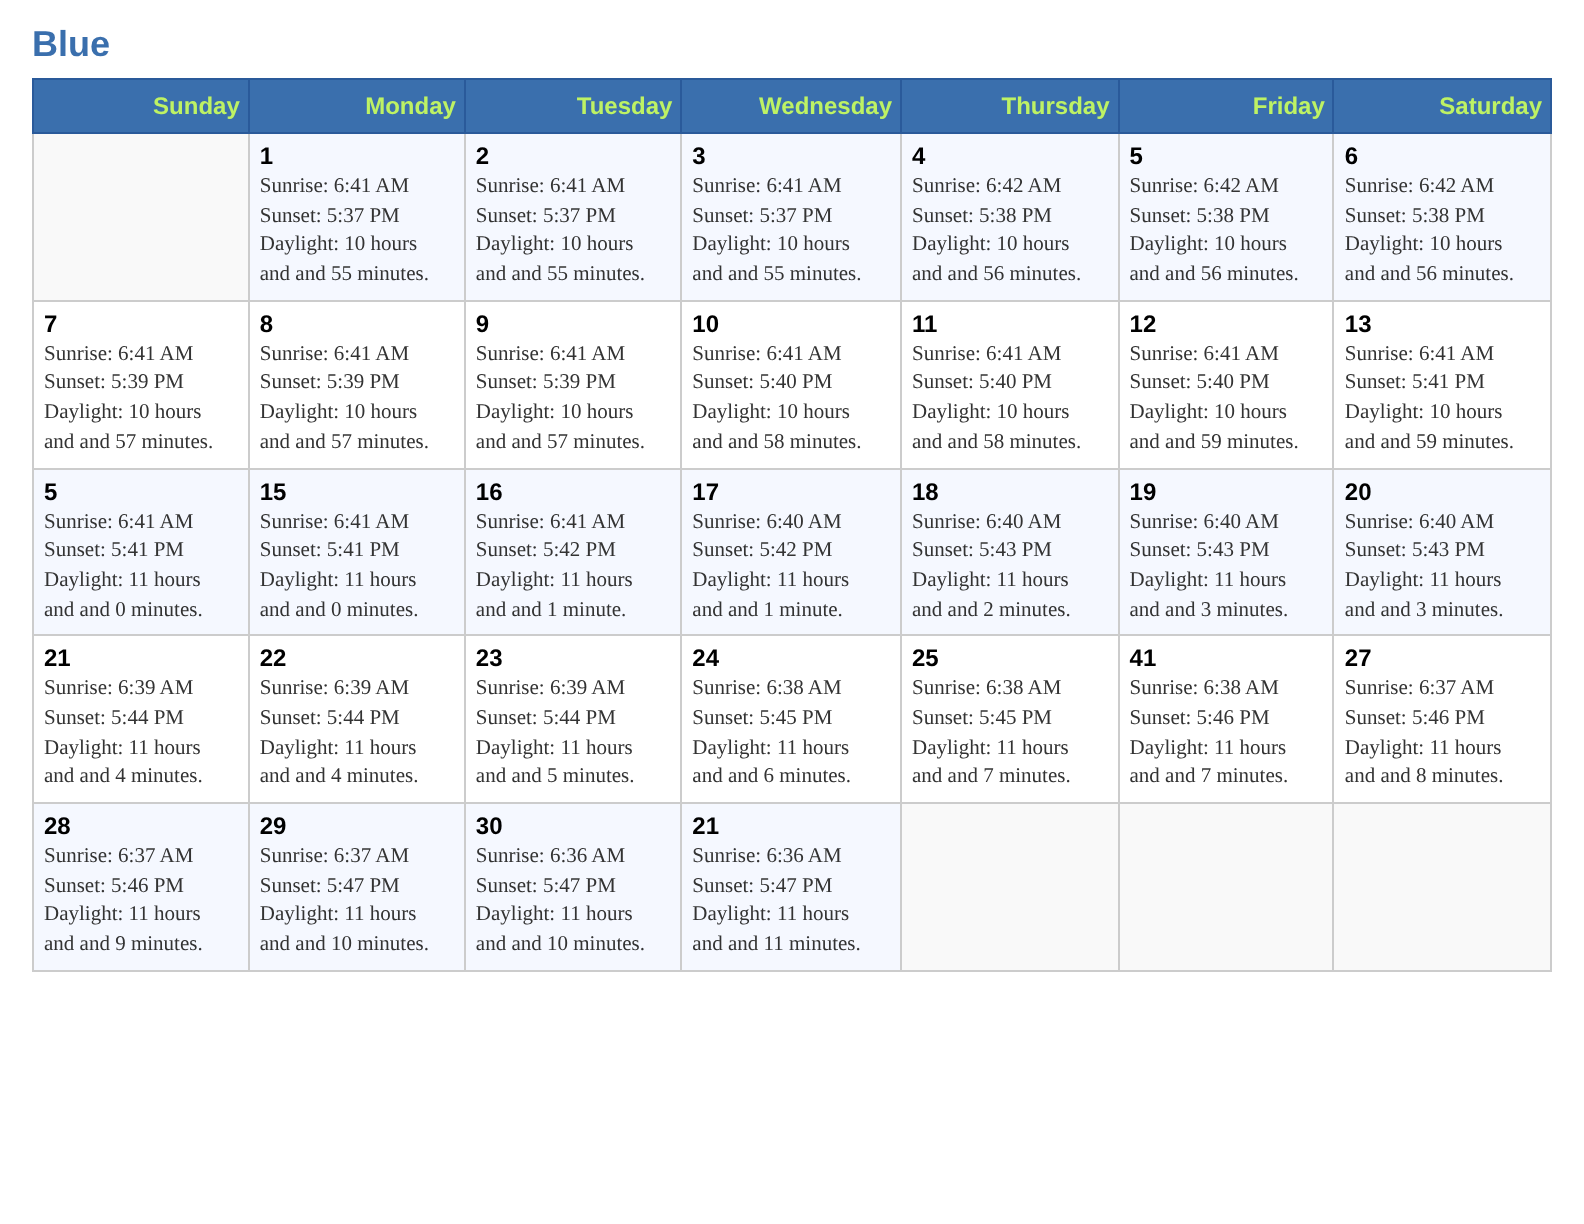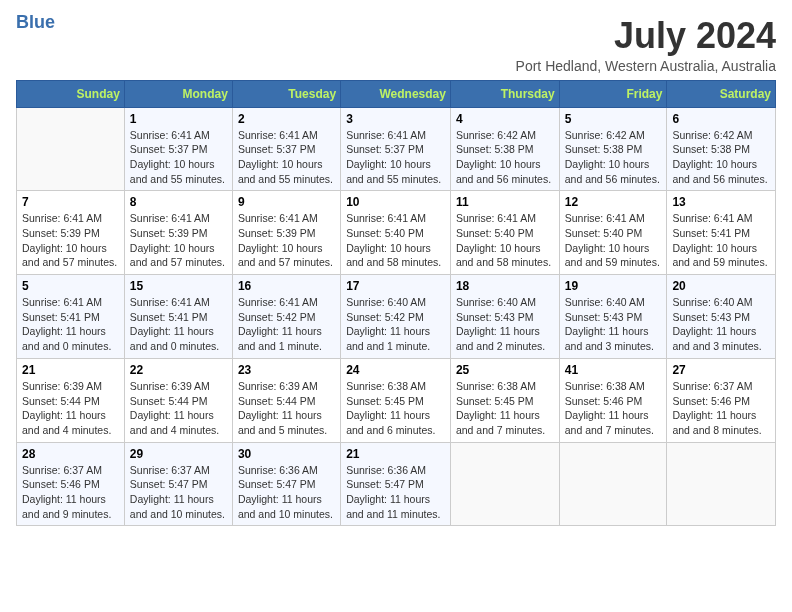--- a/index.html
+++ b/index.html
@@ -69,35 +69,32 @@
     .day-number {
       font-weight: bold;
       font-size: 12px;
       display: block;
       margin-bottom: 2px;
     }
     .day-info {
       color: #333;
       font-size: 10.5px;
       line-height: 1.4;
+      font-family: Liberation Serif, serif;
     }
     .empty-cell {
       background: #f9f9f9;
     }
   </style>
 </head>
 <body>
 
 <div class="header-area">
   <div class="logo">
     <span style="font-size:18px;font-weight:bold;color:#3a6fad;margin-top:-4px;">Blue</span>
-  </div>
-  <div class="title-area">
-    <div class="month-title">July 2024</div>
-    <div class="location-subtitle">Port Hedland, Western Australia, Australia</div>
   </div>
 </div>
 
 <table>
   <thead>
     <tr>
     <th>Sunday</th>
         <th>Monday</th>
         <th>Tuesday</th>
         <th>Wednesday</th>

